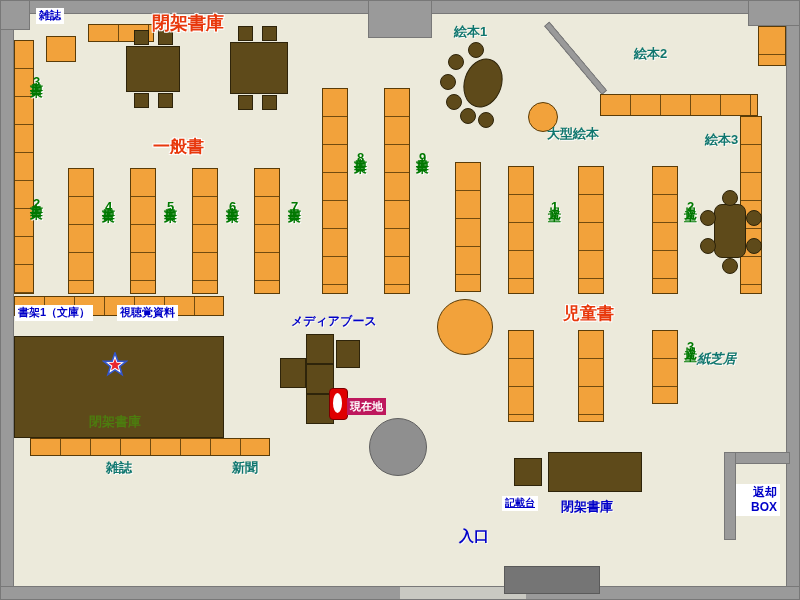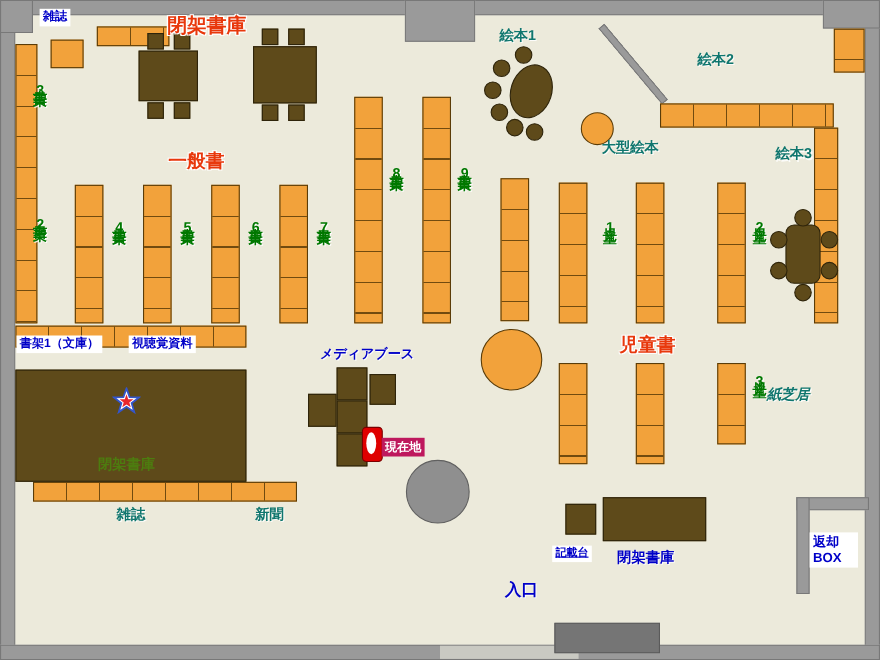--- a/index.html
+++ b/index.html
@@ -126,21 +126,21 @@
 
   <div class="marker" style="left:329px;top:388px;width:17px;height:30px;">
     <div class="pin"></div>
   </div>
   <div class="badge" style="left:347px;top:398px;">現在地</div>
 
   <div class="lw" style="left:36px;top:8px;">雑誌</div>
   <div class="lw" style="left:15px;top:305px;">書架1（文庫）</div>
   <div class="lw" style="left:117px;top:305px;">視聴覚資料</div>
   <div class="lw" style="left:502px;top:496px;font-size:10px;text-decoration:underline;">記載台</div>
-  <div class="lw" style="left:736px;top:484px;width:38px;white-space:normal;text-align:left;font-size:12px;">返却BOX</div>
+  <div class="lw" style="left:736px;top:484px;width:38px;white-space:normal;text-align:right;font-size:12px;">返却BOX</div>
 
   <div class="lr" style="left:152px;top:11px;font-size:18px;">閉架書庫</div>
   <div class="lr" style="left:153px;top:135px;font-size:17px;">一般書</div>
   <div class="lr" style="left:563px;top:302px;font-size:17px;">児童書</div>
 
   <div class="lb" style="left:291px;top:313px;font-size:12px;">メディアブース</div>
   <div class="lb" style="left:561px;top:498px;font-size:13px;">閉架書庫</div>
   <div class="lb" style="left:459px;top:527px;font-size:15px;">入口</div>
 
   <div class="lg" style="left:454px;top:23px;">絵本1</div>

